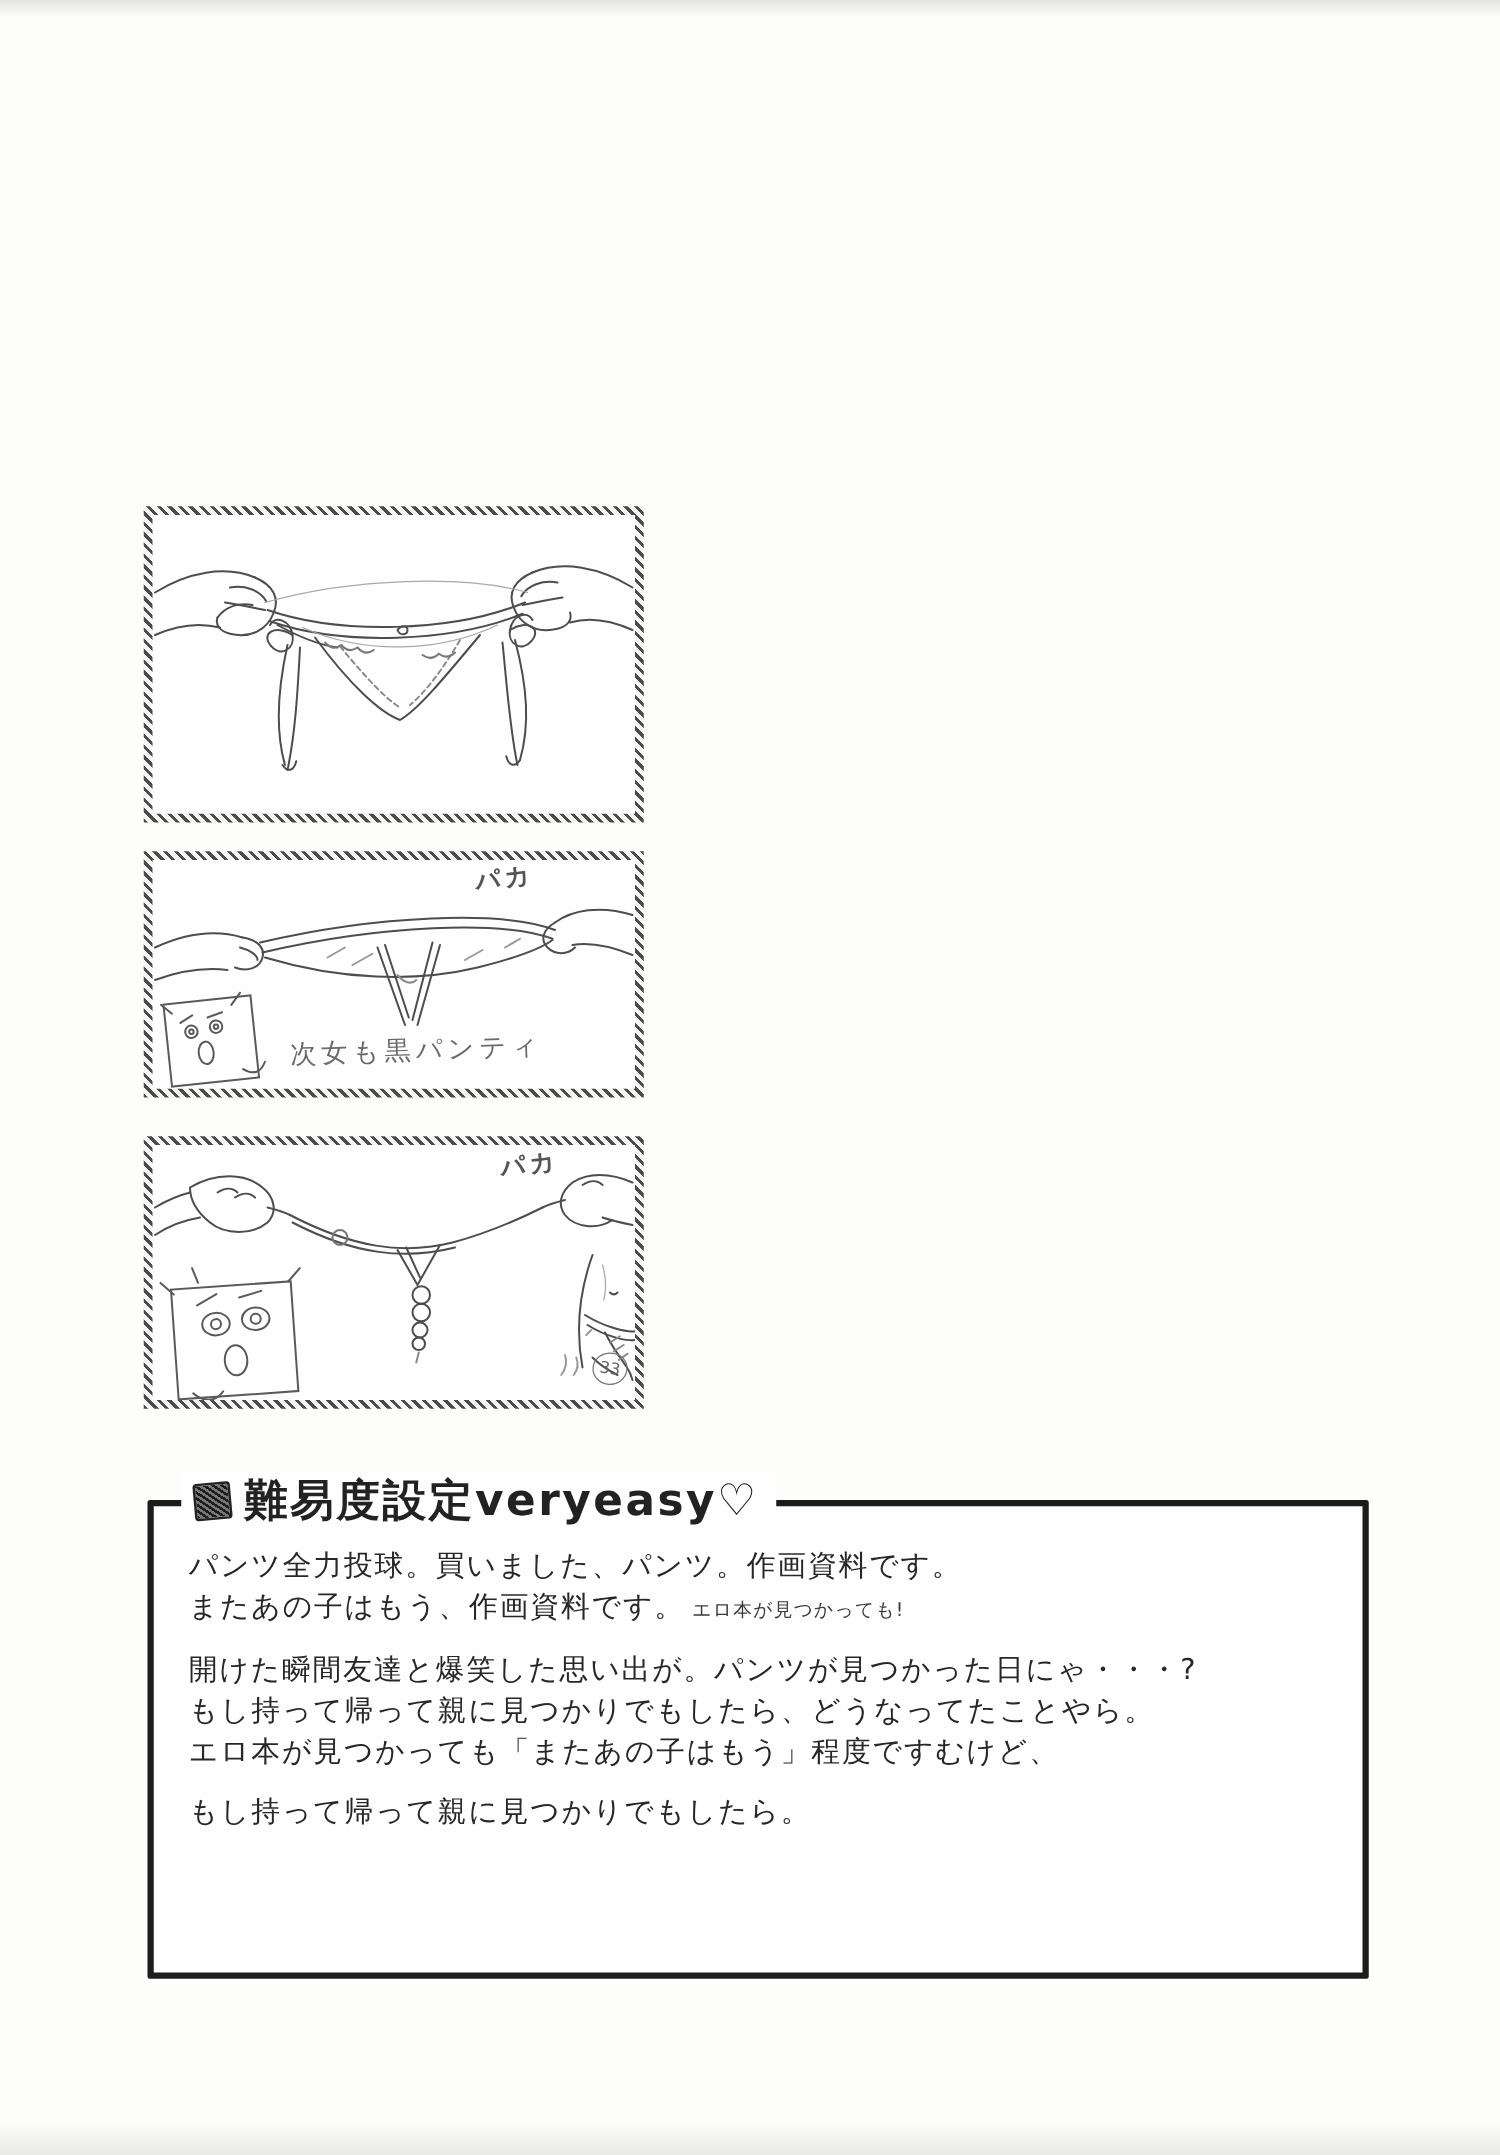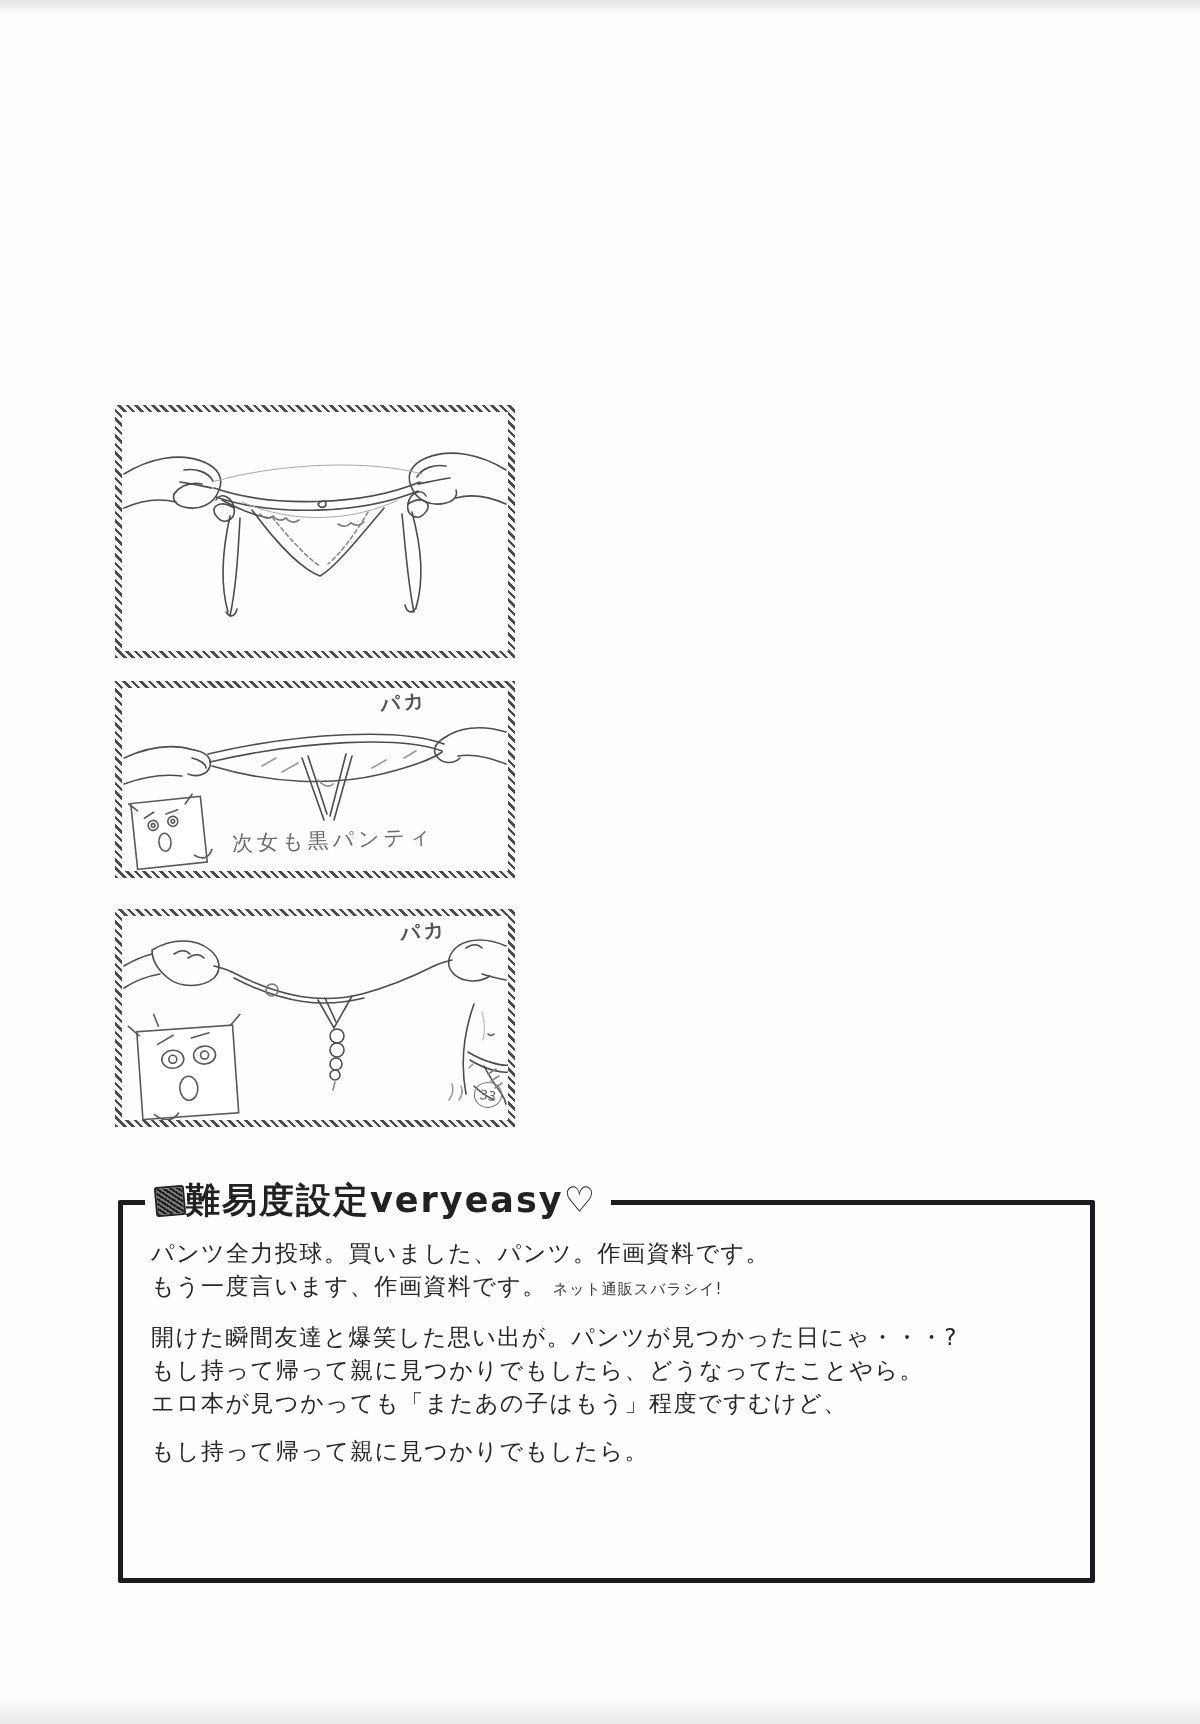--- a/index.html
+++ b/index.html
@@ -63,21 +63,21 @@
     width: 977px; height: 383px;
     border: 5px solid #1c1c1c;
     border-radius: 2px;
     background: #fefefe;
     padding: 32px 24px 0 28px;
   }
   .afterword-title {
     position: absolute; top: -28px; left: 22px;
     background: #fefefe;
     padding: 0 14px 0 10px;
-    display: flex; align-items: center; 
+    display: flex; align-items: center; gap: 10px;
     font-size: 35px; font-weight: bold; color: #222;
     letter-spacing: 2px; white-space: nowrap;
   }
   .scribble-square {
     width: 30px; height: 30px; flex: 0 0 auto;
     border: 2.5px solid #222;
     background: repeating-linear-gradient(38deg, #1d1d1d 0 2px, #777 2px 4px);
     transform: rotate(-5deg);
     border-radius: 3px;
   }
@@ -263,21 +263,21 @@
 </div>
 
 <div class="afterword-box">
   <div class="afterword-title">
     <span class="scribble-square"></span>
     <span>難易度設定veryeasy♡</span>
   </div>
 
   <div class="af-para">
     <div class="af-line">パンツ全力投球。買いました、パンツ。作画資料です。</div>
-    <div class="af-line"><span>もう一度言います、作画資料です。</span><span class="small-note">ネット通販スバラシイ!</span></div>
+    <div class="af-line"><span>またあの子はもう、作画資料です。</span><span class="small-note">エロ本が見つかっても!</span></div>
   </div>
 
   <div class="af-para">
     <div class="af-line">開けた瞬間友達と爆笑した思い出が。パンツが見つかった日にゃ・・・?</div>
     <div class="af-line">もし持って帰って親に見つかりでもしたら、どうなってたことやら。</div>
     <div class="af-line">エロ本が見つかっても「またあの子はもう」程度ですむけど、</div>
   </div>
 
   <div class="af-para">
     <div class="af-line">もし持って帰って親に見つかりでもしたら。</div>

